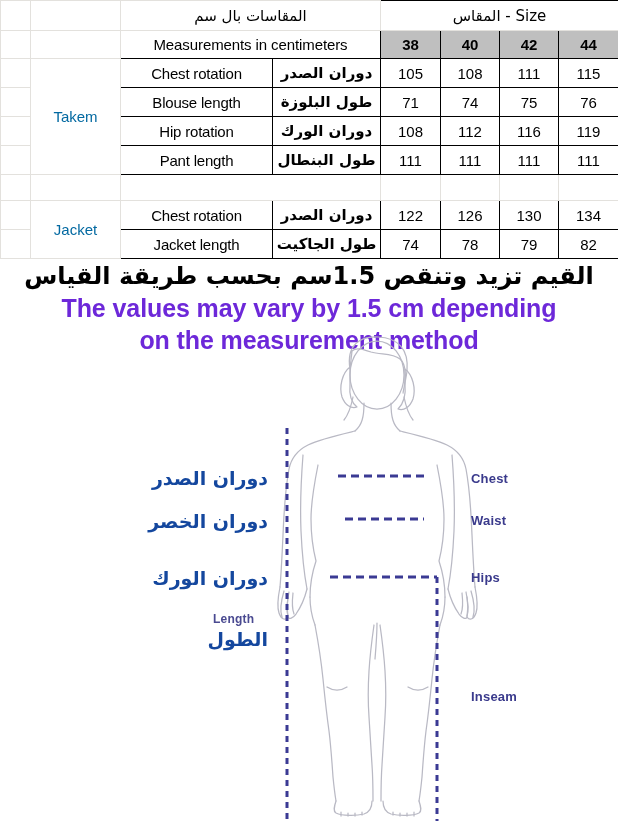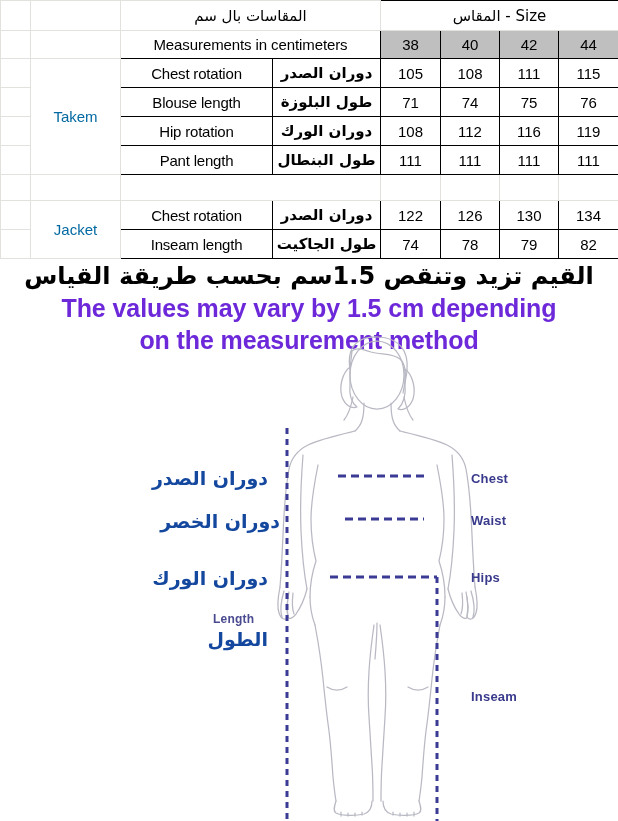--- a/index.html
+++ b/index.html
@@ -70,21 +70,21 @@
     border-right: 1.4px solid #000000 !important;
   }
   .hdr-meas {
     font-size: 16px;
     height: 27px;
     letter-spacing: -0.1px;
     border: 1.4px solid #000000 !important;
   }
   .size-num {
     background: #bfbfbf !important;
-    font-weight: normal;
+    font-weight: bold;
     font-size: 17px;
     height: 27px;
     border: 1.4px solid #000000 !important;
     margin-top: 40px;
   }
   .grp {
     font-size: 16px;
     color: #0369a1;
     border: 1px solid #e3e1dd !important;
   }
@@ -257,21 +257,21 @@
         <td class="grp" rowspan="2">Jacket</td>
         <td class="lbl-en bx">Chest rotation</td>
         <td class="lbl-ar bx">دوران الصدر</td>
         <td class="val bx">122</td>
         <td class="val bx">126</td>
         <td class="val bx">130</td>
         <td class="val bx">134</td>
       </tr>
       <tr>
         <td></td>
-        <td class="lbl-en bx">Inseam length</td>
+        <td class="lbl-en bx">Jacket length</td>
         <td class="lbl-ar bx">طول الجاكيت</td>
         <td class="val bx">74</td>
         <td class="val bx">78</td>
         <td class="val bx">79</td>
         <td class="val bx">82</td>
       </tr>
     </tbody>
   </table>
 </div>
 
@@ -390,21 +390,21 @@
       <line x1="345" y1="184" x2="424" y2="184" stroke-dasharray="8 5"></line>
       <line x1="330" y1="242" x2="437" y2="242" stroke-dasharray="8 5"></line>
     </g>
 
     <line x1="287" y1="93" x2="287" y2="486" stroke="#3b3a94" stroke-width="3" stroke-dasharray="6 5"></line>
 
     <line x1="437" y1="242" x2="437" y2="486" stroke="#3b3a94" stroke-width="3" stroke-dasharray="6 5"></line>
   </svg>
 
   <div class="ar-label" style="left: 148px; top: 132px; width: 120px;">دوران الصدر</div>
-  <div class="ar-label" style="left: 160px; top: 175px; width: 120px;">دوران الخصر</div>
+  <div class="ar-label" style="left: 148px; top: 175px; width: 120px;">دوران الخصر</div>
   <div class="ar-label" style="left: 148px; top: 232px; width: 120px;">دوران الورك</div>
 
   <div class="en-label-sm" style="left: 213px; top: 277px;">Length</div>
   <div class="ar-label" style="left: 148px; top: 293px; width: 120px;">الطول</div>
 
   <div class="en-label" style="left: 471px; top: 136px;">Chest</div>
   <div class="en-label" style="left: 471px; top: 178px;">Waist</div>
   <div class="en-label" style="left: 471px; top: 235px;">Hips</div>
   <div class="en-label" style="left: 471px; top: 354px;">Inseam</div>
 </div>

